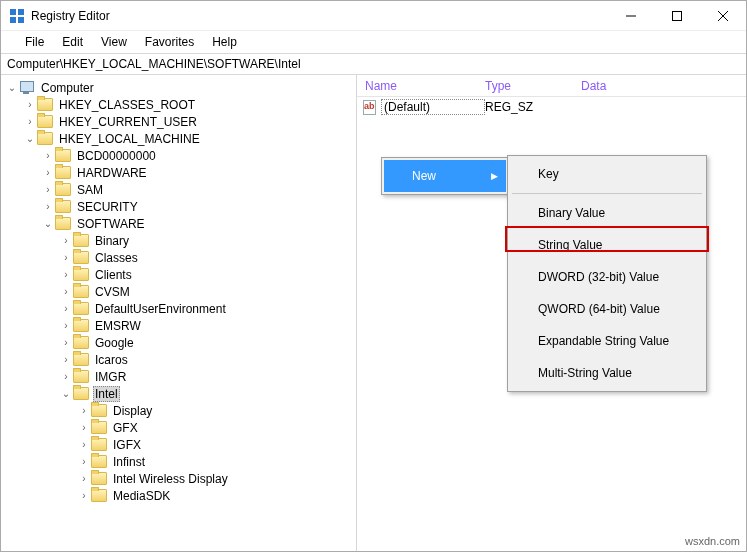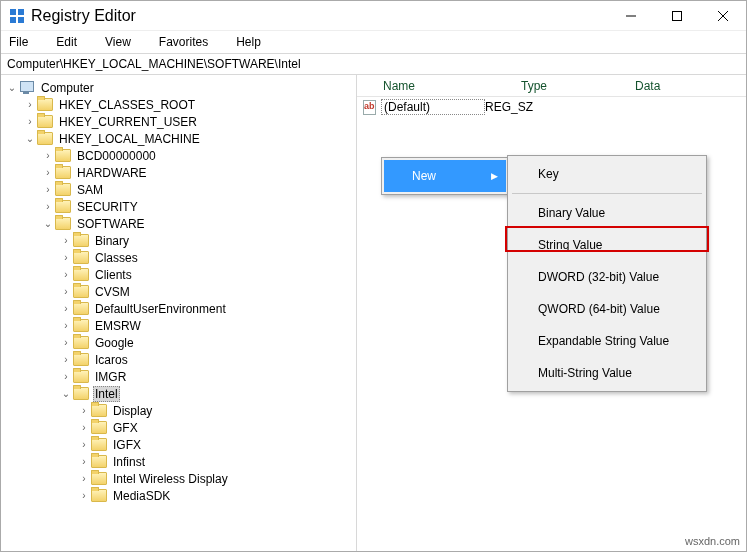--- a/index.html
+++ b/index.html
@@ -1,40 +1,40 @@
 <!DOCTYPE html>
 <html><head>
 <meta charset="utf-8">
 <style>
 * { box-sizing: border-box; font-family: "Segoe UI", Tahoma, sans-serif; font-size: 12px; }
 html, body { margin: 0; padding: 0; width: 747px; height: 552px; overflow: hidden; background: #fff; }
 .window { width: 747px; height: 552px; border: 1px solid #aaa; display: flex; flex-direction: column; background: #fff; position: relative; }
 .titlebar { height: 30px; display: flex; align-items: center; padding: 0 0 0 8px; border-bottom: 1px solid #eee; }
 .app-icon { width: 16px; height: 16px; margin-right: 6px; display: inline-flex; align-items: center; justify-content: center; }
-.title-text { flex: 1; font-size: 16px; }
+.title-text { flex: 1; font-size: 12px; }
 .win-controls { display: flex; height: 100%; }
 .win-btn { width: 46px; height: 100%; display: flex; align-items: center; justify-content: center; color: #000; }
-.menubar { height: 22px; display: flex; align-items: center; padding: 0 0; gap: 12px; }
+.menubar { height: 22px; display: flex; align-items: center; padding: 0 16px; gap: 2px; }
 .menu-item { padding: 2px 8px; }
 .addrbar { height: 22px; border-top: 1px solid #d8d8d8; border-bottom: 1px solid #d8d8d8; display: flex; align-items: center; padding: 0 6px; background: #fff; }
 .content { flex: 1; display: flex; min-height: 0; }
 .tree-pane { width: 356px; overflow: auto; border-right: 1px solid #d8d8d8; padding: 4px 0; white-space: nowrap; }
 .list-pane { flex: 1; overflow: hidden; position: relative; }
 .tree-row { display: flex; align-items: center; height: 17px; padding-right: 6px; }
 .tree-row .twisty { width: 14px; text-align: center; color: #666; font-size: 10px; user-select: none; }
 .folder-icon { width: 16px; height: 13px; margin: 0 4px 0 0; position: relative; }
 .folder-icon::before { content: ""; position: absolute; inset: 0; background: linear-gradient(#fff2b8, #f3d26a); border: 1px solid #d9b84b; border-radius: 1px; }
 .folder-icon::after { content: ""; position: absolute; left: 0; top: -2px; width: 6px; height: 3px; background: #f3d26a; border: 1px solid #d9b84b; border-bottom: none; border-radius: 1px 1px 0 0; }
 .pc-icon { width: 16px; height: 14px; margin-right: 4px; position: relative; }
 .pc-icon::before { content: ""; position: absolute; left: 1px; top: 0; width: 12px; height: 9px; border: 1px solid #6b8aa6; background: #cfe3f5; }
 .pc-icon::after { content: ""; position: absolute; left: 4px; top: 10px; width: 6px; height: 3px; background: #6b8aa6; }
 .node-label { padding: 0 2px; }
 .node-label.sel { background: #d8d8d8; border: 1px dotted #888; padding: 0 1px; }
 .list-header { display: flex; height: 22px; align-items: center; border-bottom: 1px solid #e5e5e5; }
-.col { padding: 0 8px; color: #14532d; margin-left: 18px; }
+.col { padding: 0 8px; color: #8b5cf6; }
 .col-name { width: 120px; } .col-type { width: 96px; } .col-data { flex: 1; }
 .list-row { display: flex; align-items: center; height: 19px; padding-left: 4px; }
 .str-icon { width: 16px; height: 16px; margin-right: 4px; position: relative; }
 .str-icon::before { content: ""; position: absolute; left: 2px; top: 1px; width: 11px; height: 13px; background: #fff; border: 1px solid #9aa; }
 .str-icon::after { content: "ab"; position: absolute; left: 3px; top: 1px; font-size: 9px; color: #c0392b; font-weight: bold; line-height: 13px; }
 .default-label { border: 1px dotted #888; padding: 0 2px; }
 .ctx-menu { position: absolute; background: #f0f0f0; border: 1px solid #a0a0a0; box-shadow: 2px 2px 4px rgba(0,0,0,.25); padding: 2px; }
 .ctx-item { height: 32px; display: flex; align-items: center; padding: 0 30px 0 28px; position: relative; white-space: nowrap; }
 .ctx-item.hot { background: #3399ff; color: #fff; }
 .ctx-item .arrow { position: absolute; right: 8px; font-size: 9px; }

